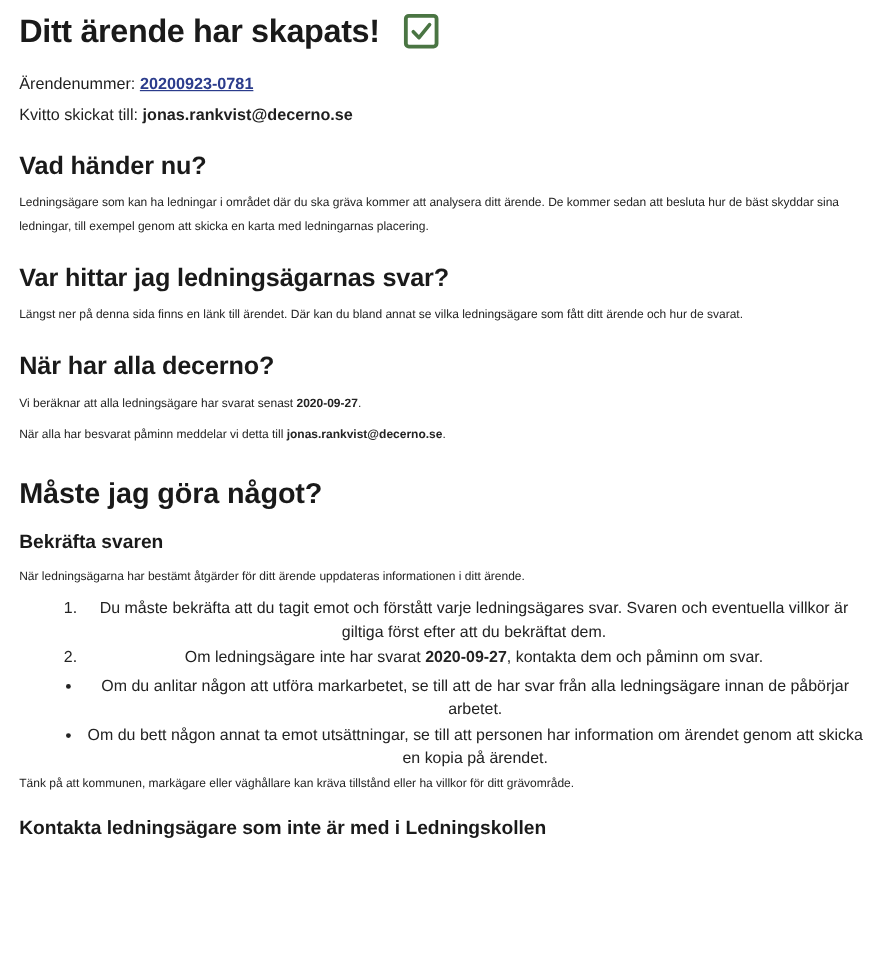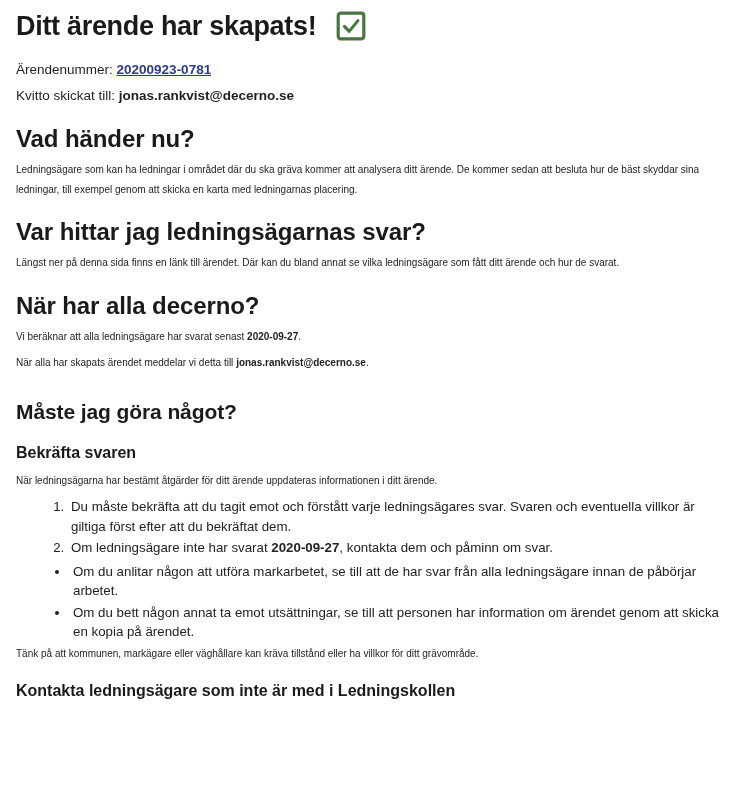--- a/index.html
+++ b/index.html
@@ -54,29 +54,29 @@
   .meta-line:last-of-type { margin-bottom: 0; }
   a.case-link {
     color: #2b3c8c;
     font-weight: bold;
     text-decoration: underline;
   }
   .bold { font-weight: bold; }
 
   
   h2.section-heading {
-    font-size: 24px;
+    font-size: 21px;
     line-height: 22px;
     font-weight: bold;
     margin: 22px 0 10px 0;
     color: #1a1a1a;
     letter-spacing: -0.1px;
   }
   h2.section-heading.large {
-    font-size: 21px;
+    font-size: 24px;
     line-height: 26px;
     margin-top: 26px;
     margin-bottom: 14px;
   }
   h3.sub-heading {
     font-size: 16px;
     line-height: 19px;
     font-weight: bold;
     margin: 18px 0 9px 0;
     color: #1a1a1a;
@@ -98,20 +98,21 @@
     line-height: 19.5px;
     margin: 4px 0 0 0;
     padding-left: 52px;
     color: #232323;
   }
   ul.bullet-list { padding-left: 54px; }
   ol.numbered-list li,
   ul.bullet-list li {
     margin-bottom: 2px;
     padding-left: 3px;
+    text-align: center;
   }
   ul.bullet-list li::marker { font-size: 13px; }
 </style>
 </head>
 <body>
 
 <div class="page">
 
   <div class="title-row">
     <h1 class="page-title">Ditt ärende har skapats!</h1>
@@ -134,21 +135,21 @@
   <p class="body-text">Ledningsägare som kan ha ledningar i området där du ska gräva kommer att analysera ditt ärende. De kommer sedan att besluta hur de bäst skyddar sina ledningar, till exempel genom att skicka en karta med ledningarnas placering.</p>
 
   <h2 class="section-heading">Var hittar jag ledningsägarnas svar?</h2>
   <p class="body-text">Längst ner på denna sida finns en länk till ärendet. Där kan du bland annat se vilka ledningsägare som fått ditt ärende och hur de svarat.</p>
 
   <h2 class="section-heading">När har alla decerno?</h2>
   <p class="body-text">
     <span>Vi beräknar att alla ledningsägare har svarat senast </span><span class="bold">2020-09-27</span><span>.</span>
   </p>
   <p class="body-text">
-    <span>När alla har skapats ärendet meddelar vi detta till </span><span class="bold">jonas.rankvist@decerno.se</span><span>.</span>
+    <span>När alla har besvarat påminn meddelar vi detta till </span><span class="bold">jonas.rankvist@decerno.se</span><span>.</span>
   </p>
 
   <h2 class="section-heading large">Måste jag göra något?</h2>
 
   <h3 class="sub-heading">Bekräfta svaren</h3>
   <p class="body-text">När ledningsägarna har bestämt åtgärder för ditt ärende uppdateras informationen i ditt ärende.</p>
   <ol class="numbered-list">
     <li>
       <span>Du måste bekräfta att du tagit emot och förstått varje ledningsägares svar. Svaren och eventuella villkor är giltiga först efter att du bekräftat dem.</span><span class="bold"></span><span></span>
     </li>

